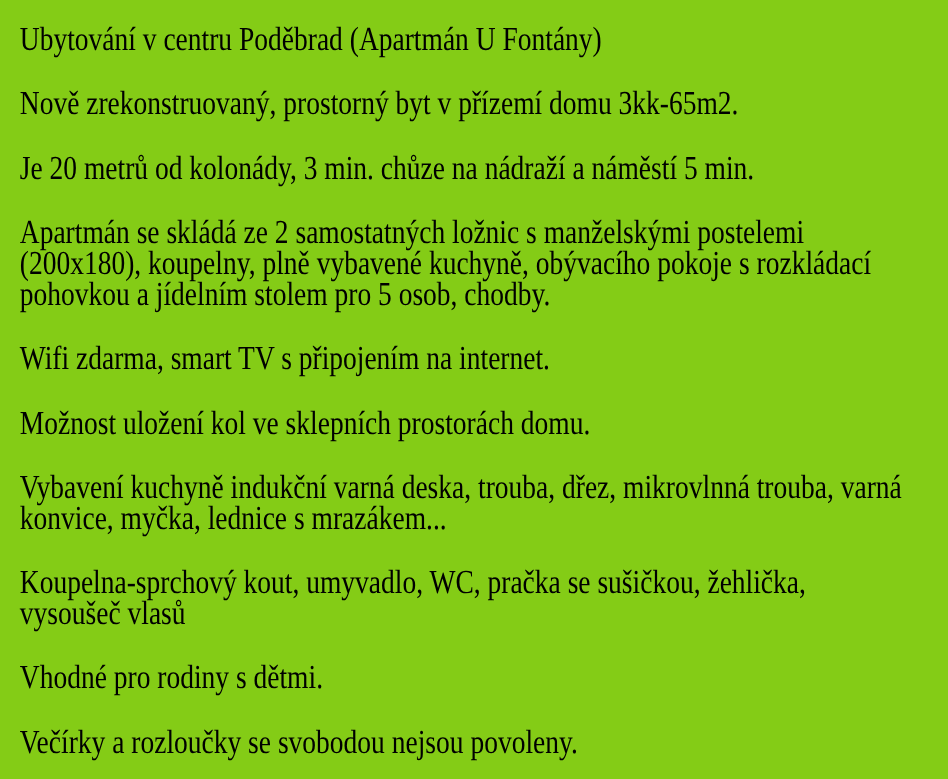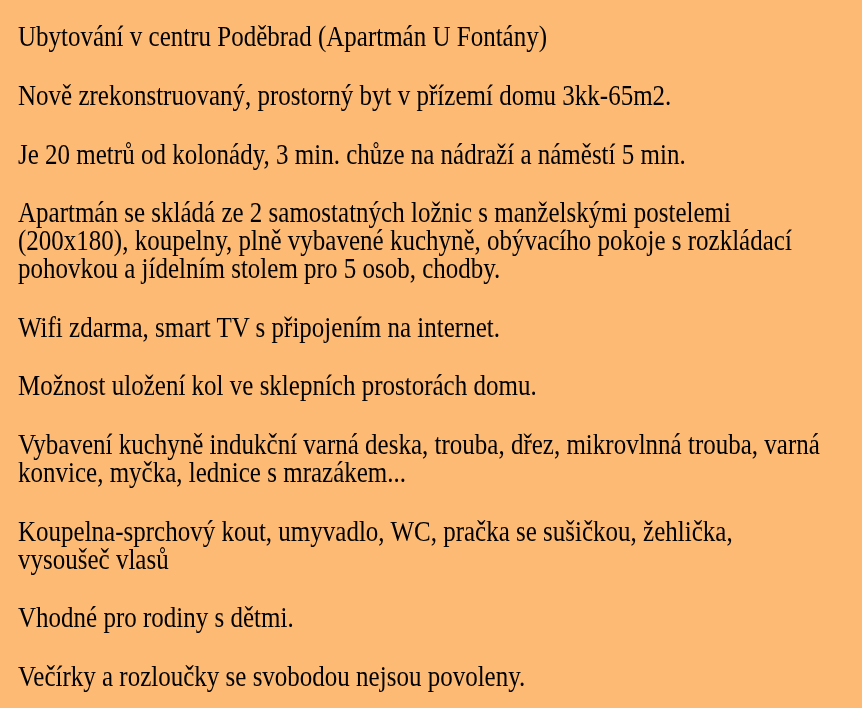--- a/index.html
+++ b/index.html
@@ -4,21 +4,21 @@
 <style>
   html, body {
     margin: 0;
     padding: 0;
     background: #ffffff;
   }
   .page {
     position: relative;
     width: 862px;
     height: 708px;
-    background: #fdba74;
+    background: #84cc16;
     overflow: hidden;
   }
   .content {
     padding: 22px 14px 0 18px;
   }
   .text-stretch {
     transform: scaleY(1.22);
     transform-origin: 0 0;
     font-family: "Liberation Serif", "DejaVu Serif", serif;
     font-size: 25px;

